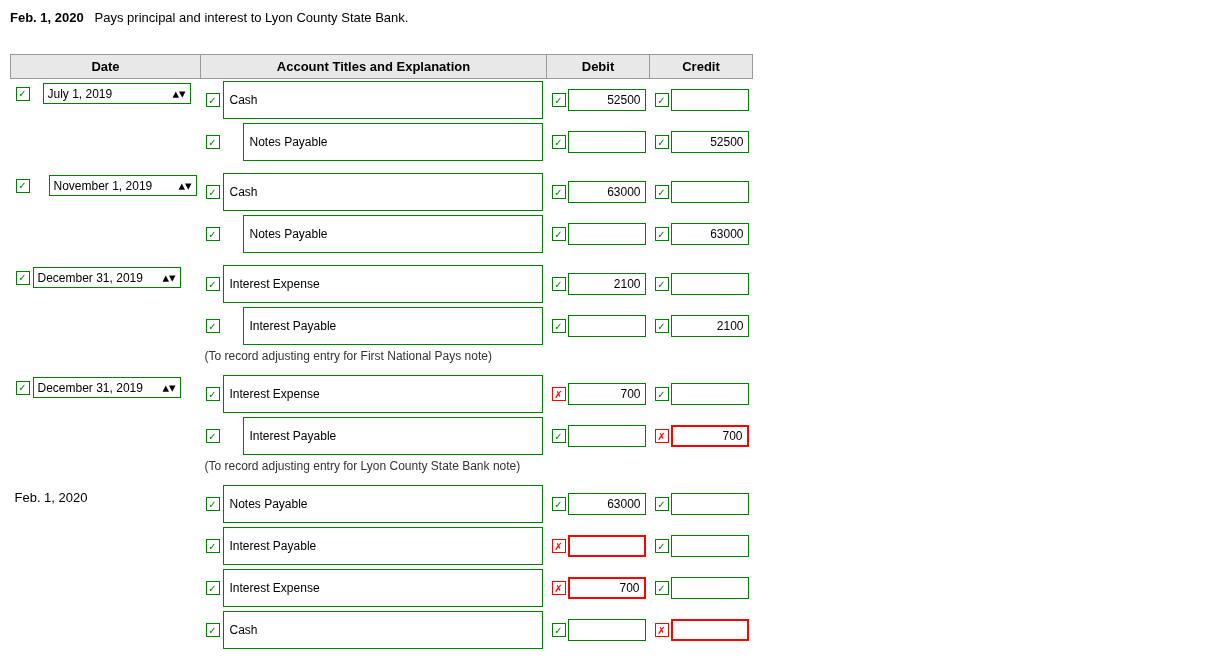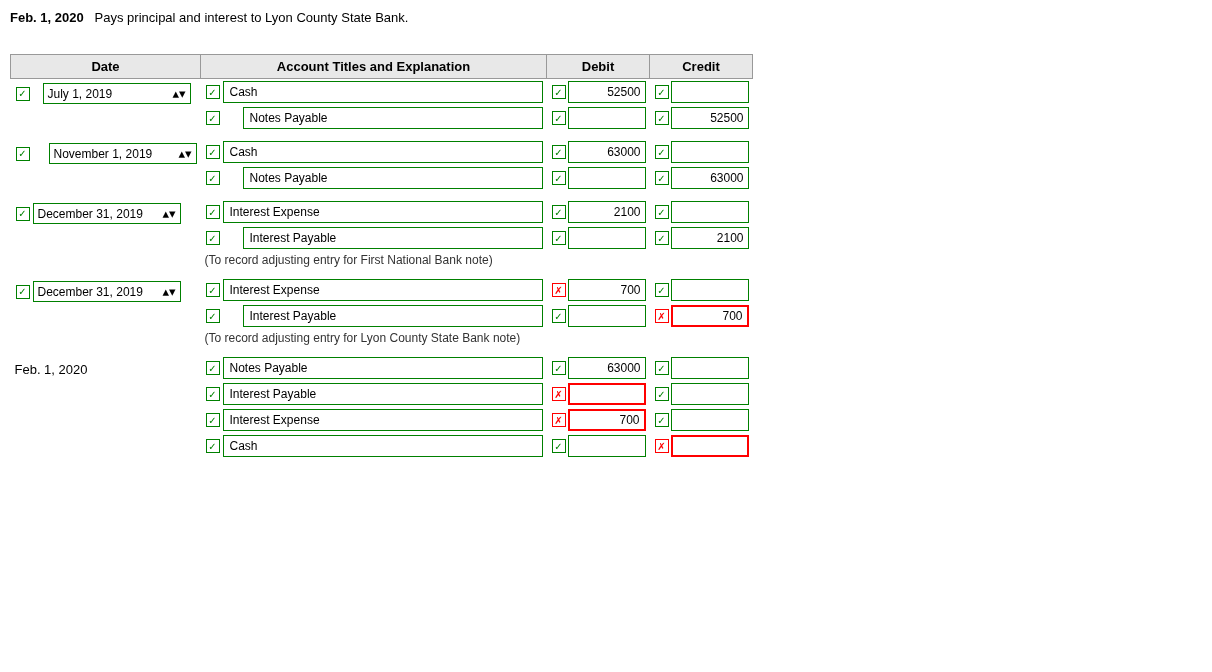--- a/index.html
+++ b/index.html
@@ -50,21 +50,21 @@
     .check-box.error { border-color: red; }
     .check-box.error::after { content: '✗'; color: red; }
     
     .account-input {
       border: 1px solid green;
       background: #fff;
       padding: 2px 6px;
       font-size: 12px;
       width: 320px;
       display: inline-block;
-      height: 22px;
+      height: 38px;
     }
     .account-input.indented { margin-left: 20px; width: 300px; }
     
     .amount-input {
       border: 1px solid green;
       background: #fff;
       padding: 2px 4px;
       font-size: 12px;
       width: 78px;
       height: 22px;
@@ -260,21 +260,21 @@
         </div>
       </td>
       <td class="credit-cell">
         <div style="display:flex; align-items:center; gap:1px;">
           <div class="check-box checked"></div>
           <input type="text" class="amount-input" value="2100" style="">
         </div>
       </td>
     </tr>
     <tr class="note-row">
-      <td colspan="3" class="note-text">(To record adjusting entry for First National Bank note)</td>
+      <td colspan="3" class="note-text">(To record adjusting entry for First National Pays note)</td>
     </tr>
     <tr class="spacer">
         <td></td>
         <td></td>
         <td></td>
       </tr>
     <tr class="spacer">
         <td></td>
         <td></td>
         <td></td>

